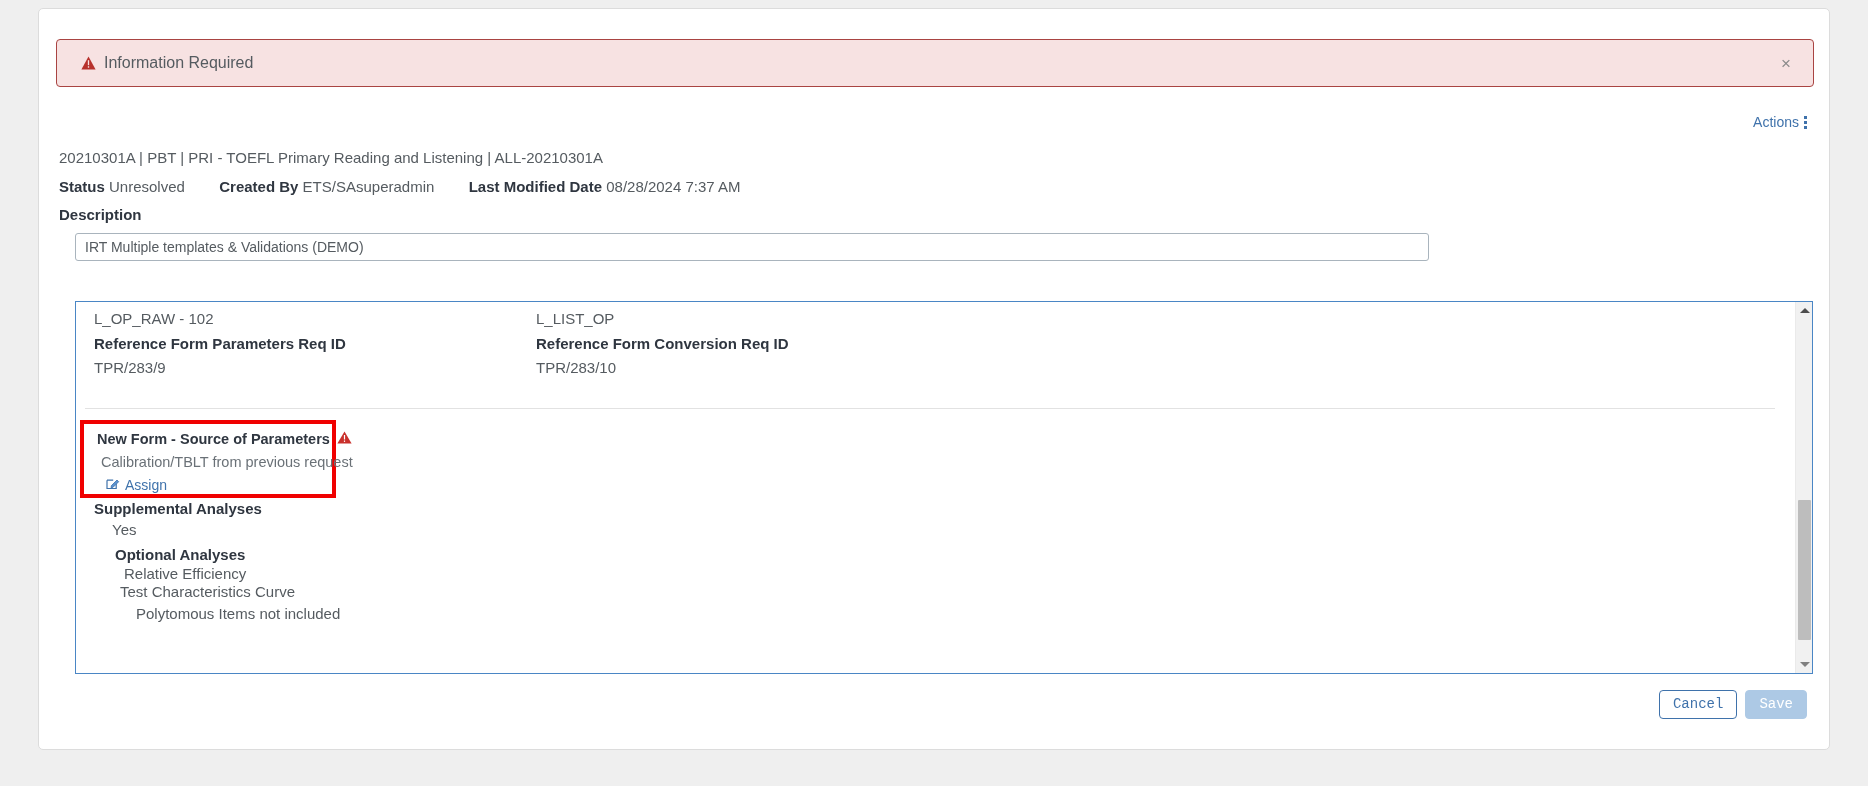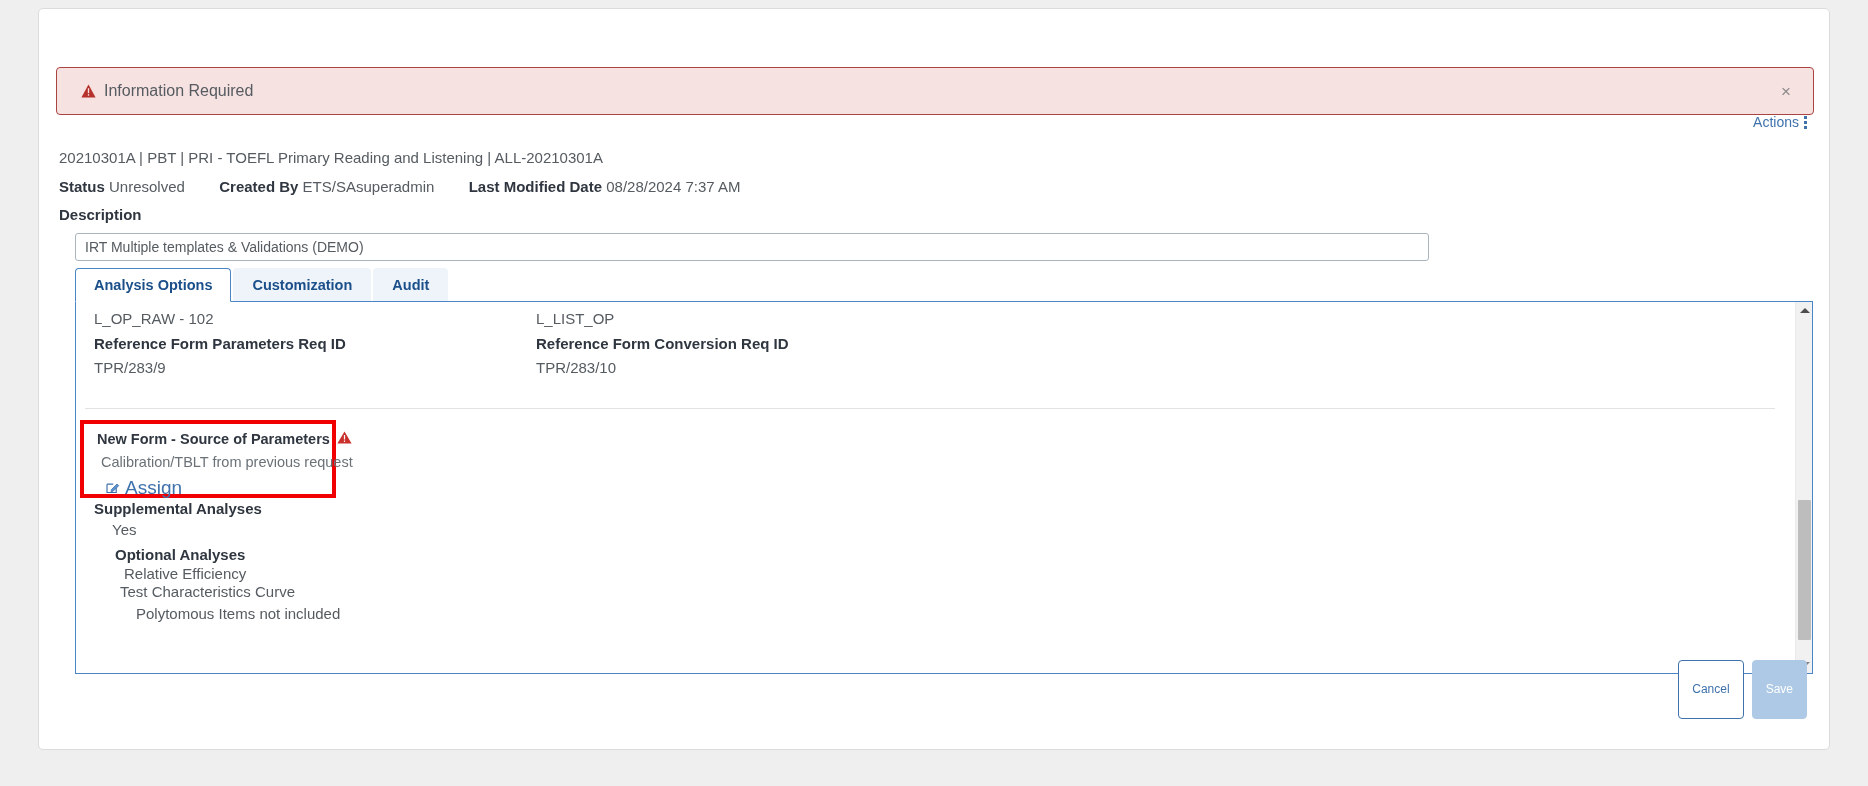--- a/index.html
+++ b/index.html
@@ -28,21 +28,20 @@
   
   .alert {
     position: absolute;
     left: 17px; top: 30px;
     width: 1758px; height: 48px;
     background: #f7e2e2;
     border: 1px solid #a94442;
     border-radius: 4px;
     display: flex;
     align-items: center;
-    margin-top: 28px;
   }
   .alert-icon {
     margin-left: 24px;
     width: 15px; height: 14px;
     position: relative;
     flex: none;
   }
   .alert-icon svg { display: block; }
   .alert-text {
     margin-left: 8px;
@@ -218,21 +217,21 @@
   .hl-value {
     position: absolute;
     left: 17px; top: 30px;
     font-size: 14.5px;
     color: #6a7177;
     white-space: nowrap;
   }
   .assign {
     position: absolute;
     left: 22px; top: 53px;
-    font-size: 19px;
+    font-size: 14px;
     color: #3f72ab;
     text-decoration: none;
     display: flex;
     align-items: center;
     gap: 5px;
     cursor: pointer;
   }
 
   .sup { position: absolute; left: 18px; top: 198px; }
   .sup-val { position: absolute; left: 24px; top: 219px; margin-left: 12px; }
@@ -277,24 +276,24 @@
 
   
   .footer {
     position: absolute;
     right: 22px; bottom: 30px;
     display: flex;
     gap: 8px;
     align-items: center;
   }
   .btn {
-    font-family: Liberation Sans, sans-serif;
-    font-size: 12px;
+    font-family: Liberation Mono, monospace;
+    font-size: 14px;
     border-radius: 4px;
-    padding: 22px 13px;
+    padding: 6px 13px;
     cursor: pointer;
     line-height: 1.1;
   }
   .btn-cancel {
     background: #ffffff;
     border: 1px solid #3f72ab;
     color: #3f72ab;
   }
   .btn-save {
     background: #adc9e5;
@@ -339,31 +338,20 @@
       <b>Created By</b>
       <span>ETS/SAsuperadmin</span>
       <span class="gap"></span>
       <b>Last Modified Date</b>
       <span>08/28/2024 7:37 AM</span>
     </div>
 
     <div class="desc-label">Description</div>
     <input class="desc-input" type="text" value="IRT Multiple templates &amp; Validations (DEMO)" style="">
 
-    <div class="tabs">
-      <div class="tab active">
-        <span>Analysis Options</span>
-      </div>
-      <div class="tab">
-        <span>Customization</span>
-      </div>
-      <div class="tab">
-        <span>Audit</span>
-      </div>
-    </div>
 
     <div class="panel">
       <div class="panel-inner">
 
         <div class="val col-l" style="top:8px;">L_OP_RAW - 102</div>
         <div class="val col-r" style="top:8px;">L_LIST_OP</div>
 
         <div class="lbl col-l" style="top:33px;">Reference Form Parameters Req ID</div>
         <div class="lbl col-r" style="top:33px;">Reference Form Conversion Req ID</div>
 

